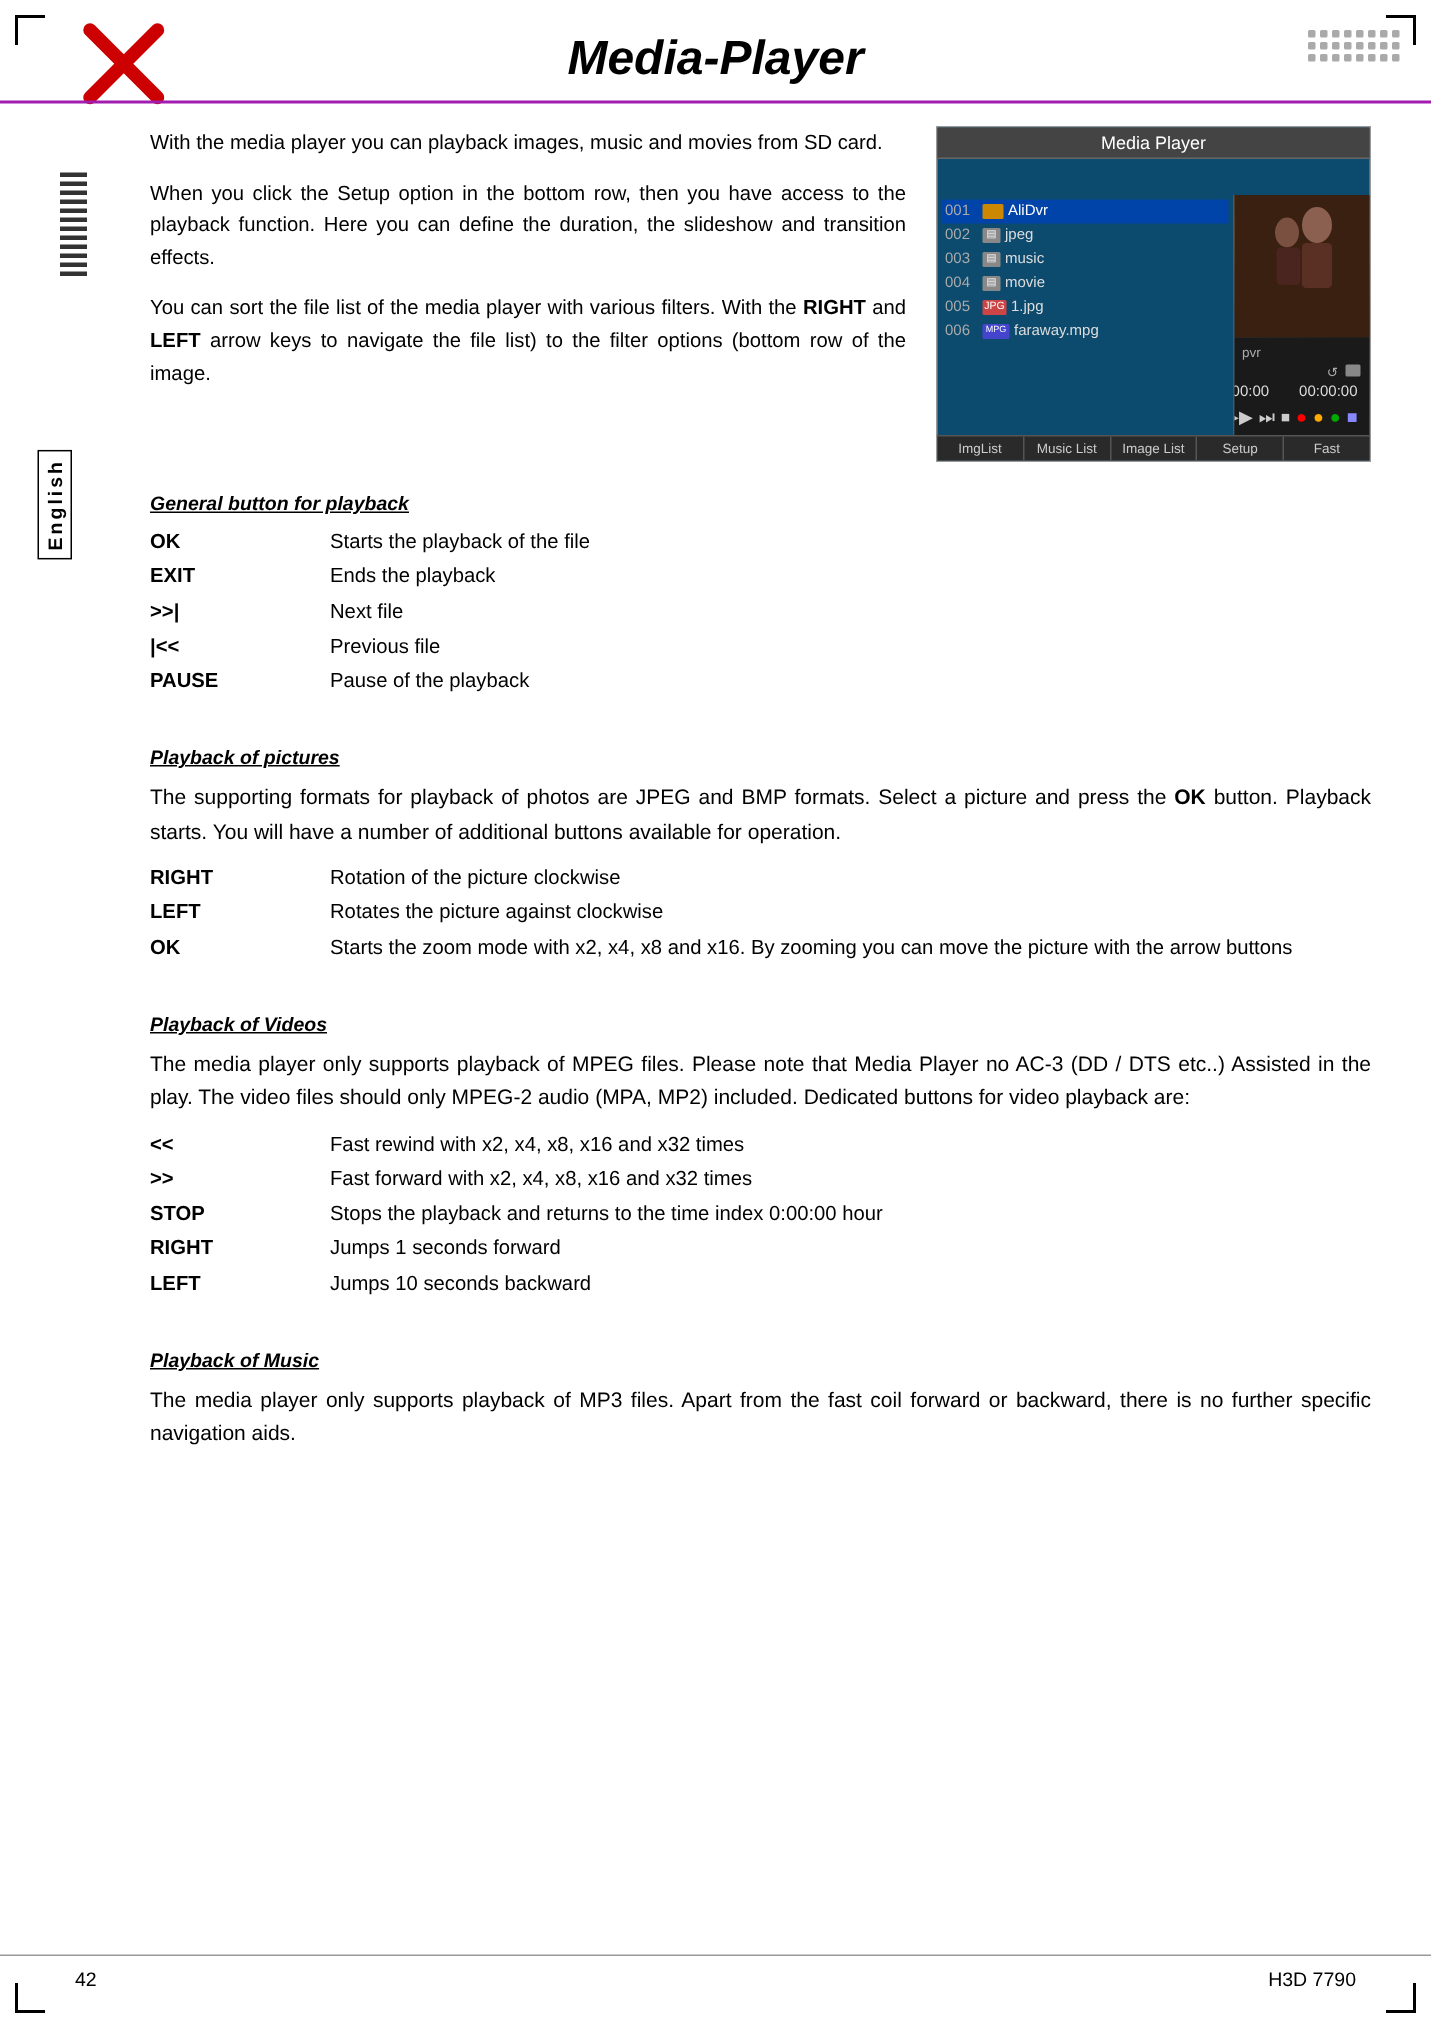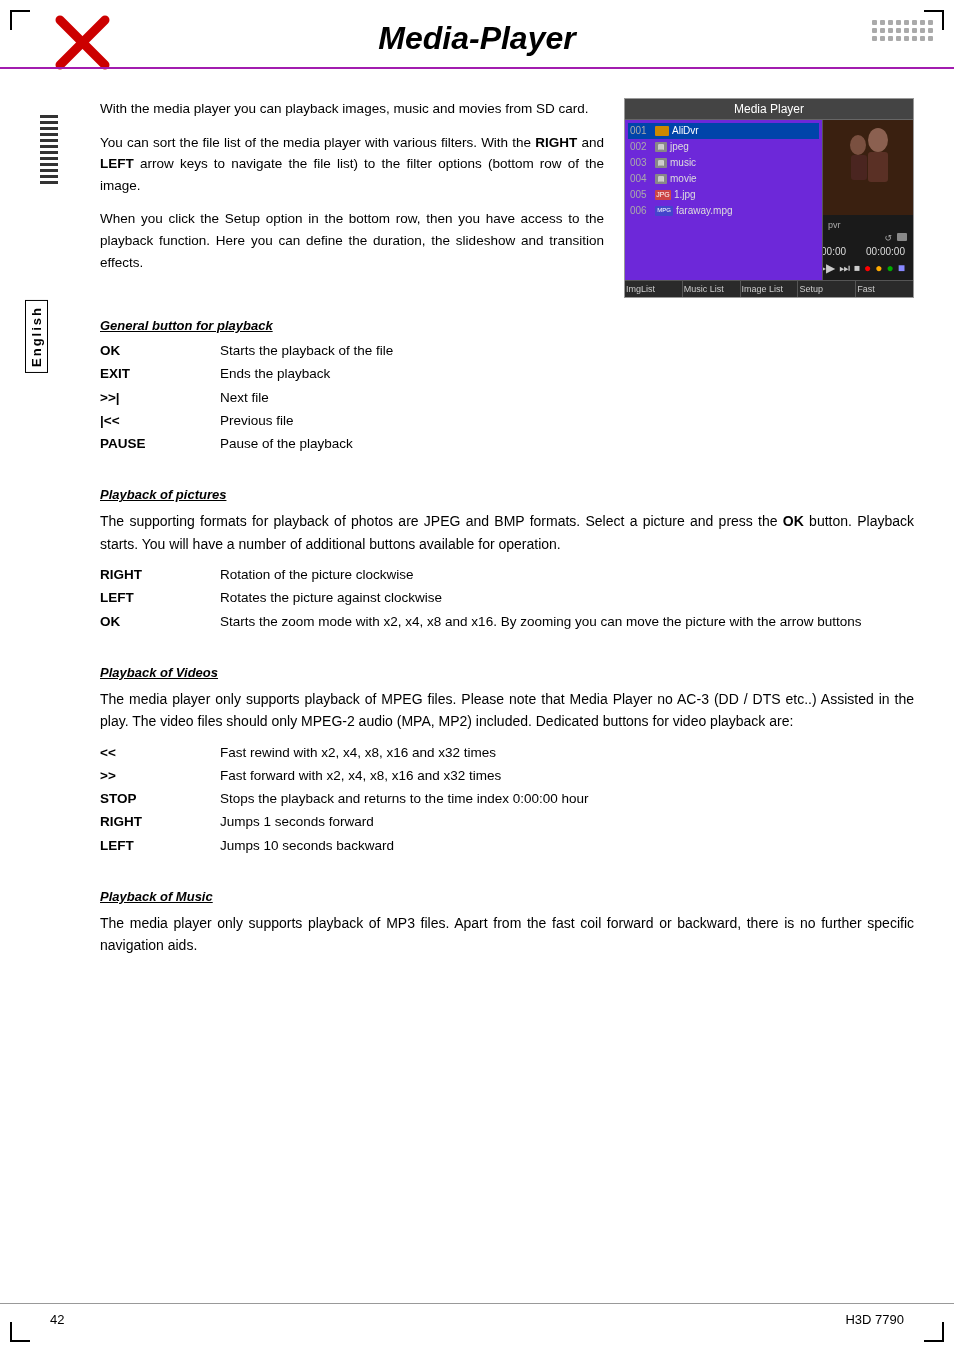--- a/index.html
+++ b/index.html
@@ -96,34 +96,35 @@
     .top-text p {
       margin-bottom: 12px;
       text-align: justify;
     }
 
     
     .media-player-box {
       width: 290px;
       flex-shrink: 0;
       border: 1px solid #999;
-      background: #6d28d9;
+      background: #0c4a6e;
       font-size: 11px;
       color: #ddd;
     }
     .mp-title-bar {
       background: #444;
       color: #fff;
       text-align: center;
       padding: 3px 5px;
       font-size: 12px;
       border-bottom: 1px solid #666;
     }
     .mp-body {
       display: flex;
+      margin-top: 24px;
     }
     .mp-list {
       flex: 1;
       padding: 3px;
     }
     .mp-list-item {
       display: flex;
       align-items: center;
       padding: 1px 2px;
       font-size: 10px;
@@ -179,21 +180,21 @@
     .mp-dot-orange { color: #fa0; }
     .mp-dot-green { color: #0a0; }
 
     .mp-bottom-bar {
       display: flex;
       border-top: 1px solid #555;
       background: #2a2a2a;
     }
     .mp-bottom-btn {
       flex: 1;
-      text-align: left;
+      text-align: center;
       padding: 3px 1px;
       font-size: 9px;
       color: #ccc;
       border-right: 1px solid #555;
     }
     .mp-bottom-btn:last-child { border-right: none; }
 
     
     .english-sidebar {
       position: absolute;
@@ -331,27 +332,27 @@
   <div class="line-bar" style="width:18px;"></div>
   <div class="line-bar" style="width:18px;"></div>
   <div class="line-bar" style="width:18px;"></div>
   <div class="line-bar" style="width:18px;"></div>
   <div class="line-bar" style="width:18px;"></div>
   <div class="line-bar" style="width:18px;"></div>
 </div>
 
 <div class="english-sidebar">English</div>
 
-<div class="main-content" style="padding-top: 29px;">
+<div class="main-content" style="padding-top: 15px;">
 
   <div class="top-section">
     <div class="top-text" style="padding-left: 40px;">
       <p>With the media player you can playback images, music and movies from SD card.</p>
+      <p>When you click the Setup option in the bottom row, then you have access to the playback function. Here you can define the duration, the slideshow and transition effects.</p>
       <p>You can sort the file list of the media player with various filters. With the <strong>RIGHT</strong> and <strong>LEFT</strong> arrow keys to navigate the file list) to the filter options (bottom row of the image.</p>
-      <p>When you click the Setup option in the bottom row, then you have access to the playback function. Here you can define the duration, the slideshow and transition effects.</p>
     </div>
 
     <div class="media-player-box">
       <div class="mp-title-bar">Media Player</div>
       <div class="mp-body">
         <div class="mp-list">
           <div class="mp-list-item selected">
             <span class="mp-num">001</span>
             <span style="display:inline-block;width:14px;height:10px;background:#cc8800;border-radius:1px;margin-right:3px;position:relative;"></span>
             <span>AliDvr</span>

